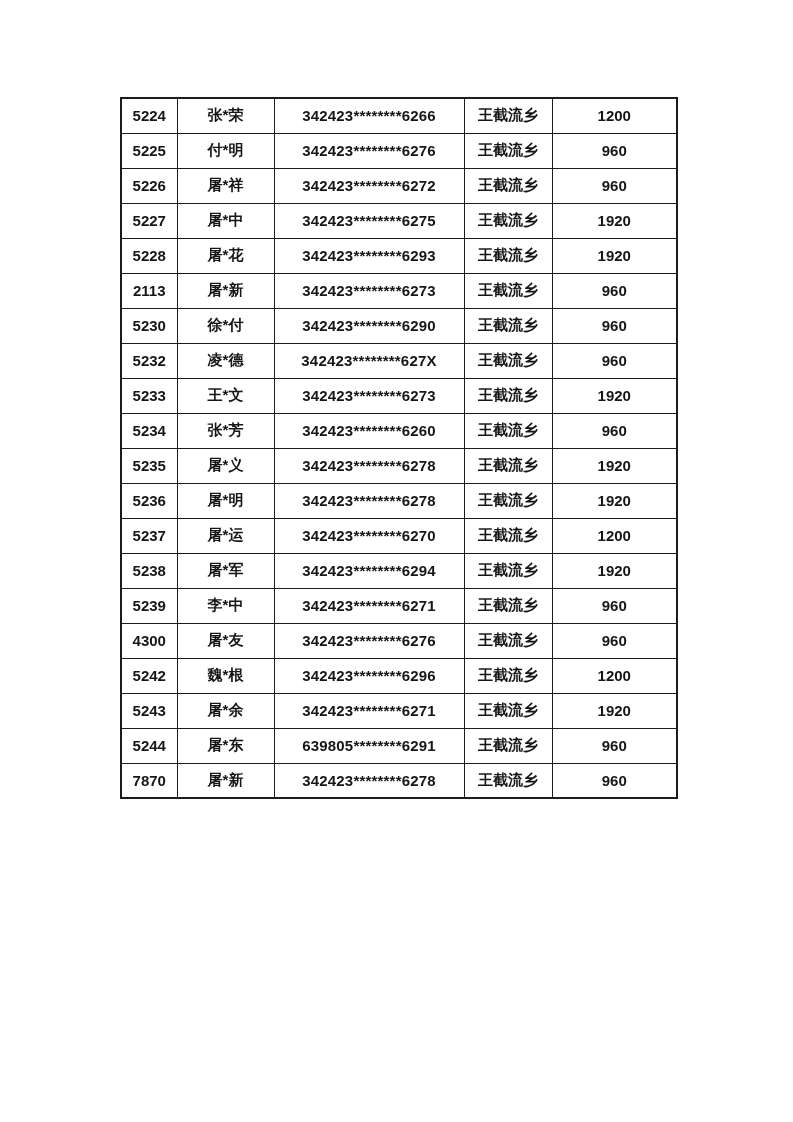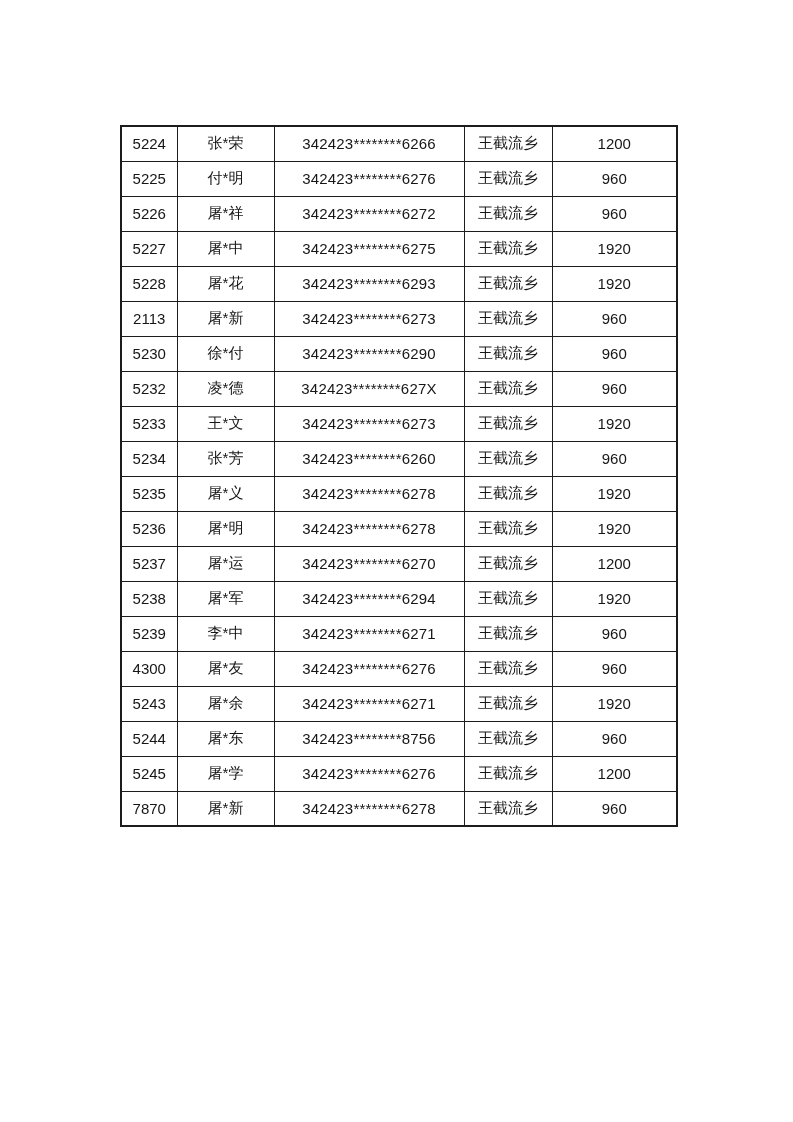--- a/index.html
+++ b/index.html
@@ -13,25 +13,26 @@
     position: relative;
     width: 793px;
     height: 1122px;
     background: var(--page-bg);
     overflow: hidden;
     font-family: "Liberation Sans", "DejaVu Sans", sans-serif;
   }
   table.data-table {
     position: absolute;
     left: 120px;
-    top: 125px;
+    top: 97px;
     width: 556px;
     border-collapse: collapse;
     table-layout: fixed;
     border: 2px solid var(--border-color);
+    font-weight: bold;
   }
   table.data-table td {
     border: 1px solid var(--border-color);
     height: 35px;
     padding: 0 2px;
     text-align: center;
     vertical-align: middle;
     font-size: 15px;
     color: var(--text-color);
     white-space: nowrap;
@@ -159,39 +160,39 @@
           <td class="col-amount">960</td>
         </tr>
         <tr>
           <td class="col-serial">4300</td>
           <td class="col-name">屠*友</td>
           <td class="col-id_number">342423********6276</td>
           <td class="col-township">王截流乡</td>
           <td class="col-amount">960</td>
         </tr>
         <tr>
+          <td class="col-serial">5242</td>
+          <td class="col-name">魏*根</td>
+          <td class="col-id_number">342423********6296</td>
+          <td class="col-township">王截流乡</td>
+          <td class="col-amount">1200</td>
+        </tr>
+        <tr>
           <td class="col-serial">5243</td>
           <td class="col-name">屠*余</td>
           <td class="col-id_number">342423********6271</td>
           <td class="col-township">王截流乡</td>
           <td class="col-amount">1920</td>
         </tr>
         <tr>
           <td class="col-serial">5244</td>
           <td class="col-name">屠*东</td>
-          <td class="col-id_number">342423********8756</td>
-          <td class="col-township">王截流乡</td>
-          <td class="col-amount">960</td>
-        </tr>
-        <tr>
-          <td class="col-serial">5245</td>
-          <td class="col-name">屠*学</td>
-          <td class="col-id_number">342423********6276</td>
-          <td class="col-township">王截流乡</td>
-          <td class="col-amount">1200</td>
+          <td class="col-id_number">639805********6291</td>
+          <td class="col-township">王截流乡</td>
+          <td class="col-amount">960</td>
         </tr>
         <tr>
           <td class="col-serial">7870</td>
           <td class="col-name">屠*新</td>
           <td class="col-id_number">342423********6278</td>
           <td class="col-township">王截流乡</td>
           <td class="col-amount">960</td>
         </tr>
       </tbody>
   </table>

